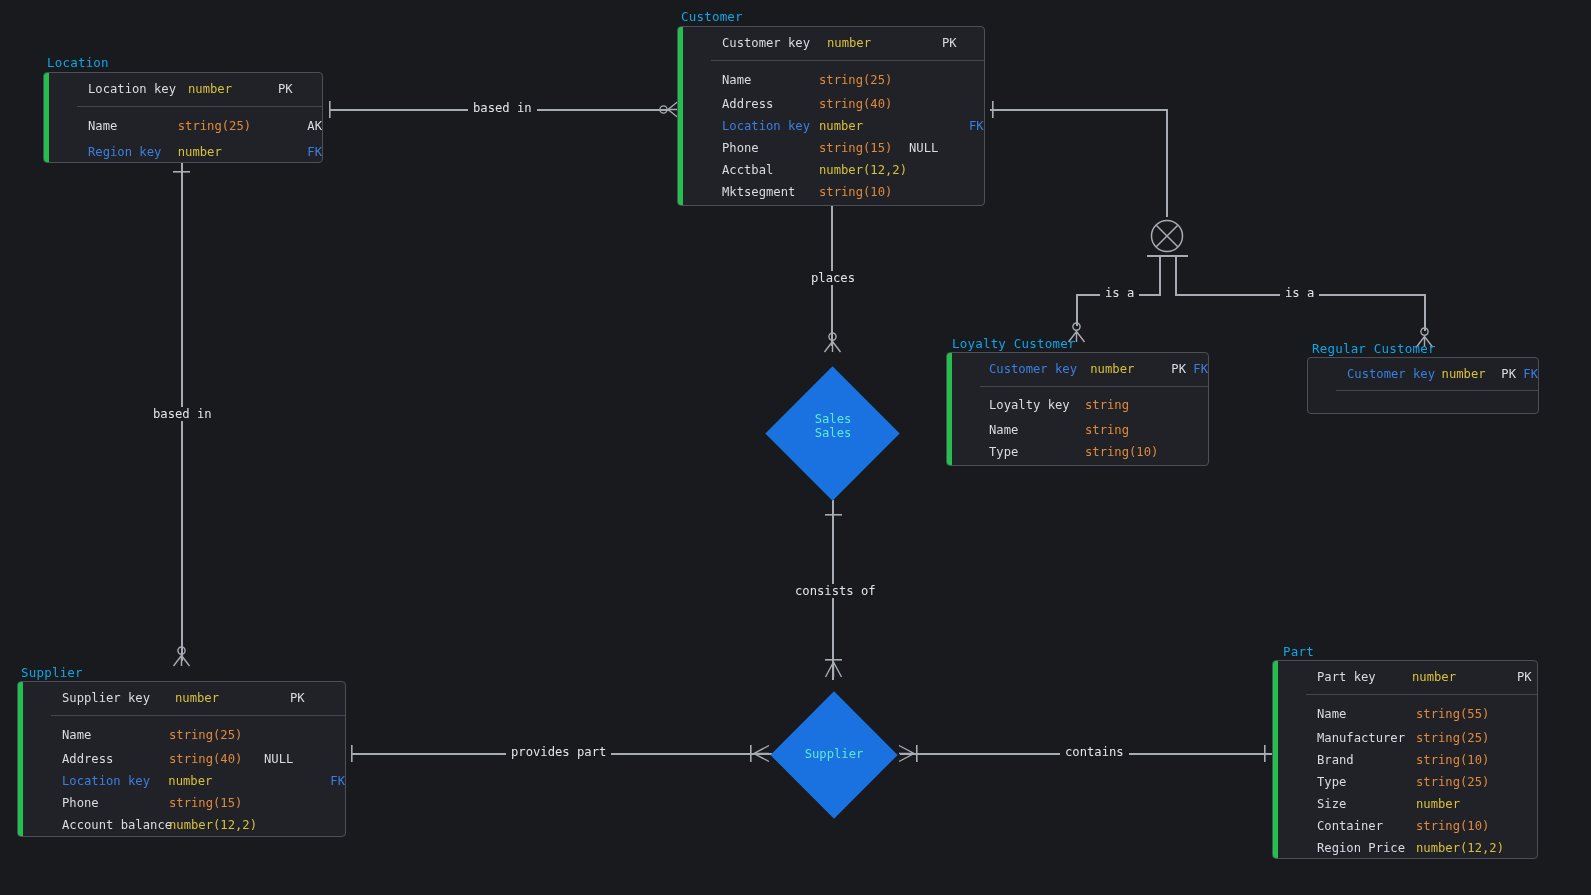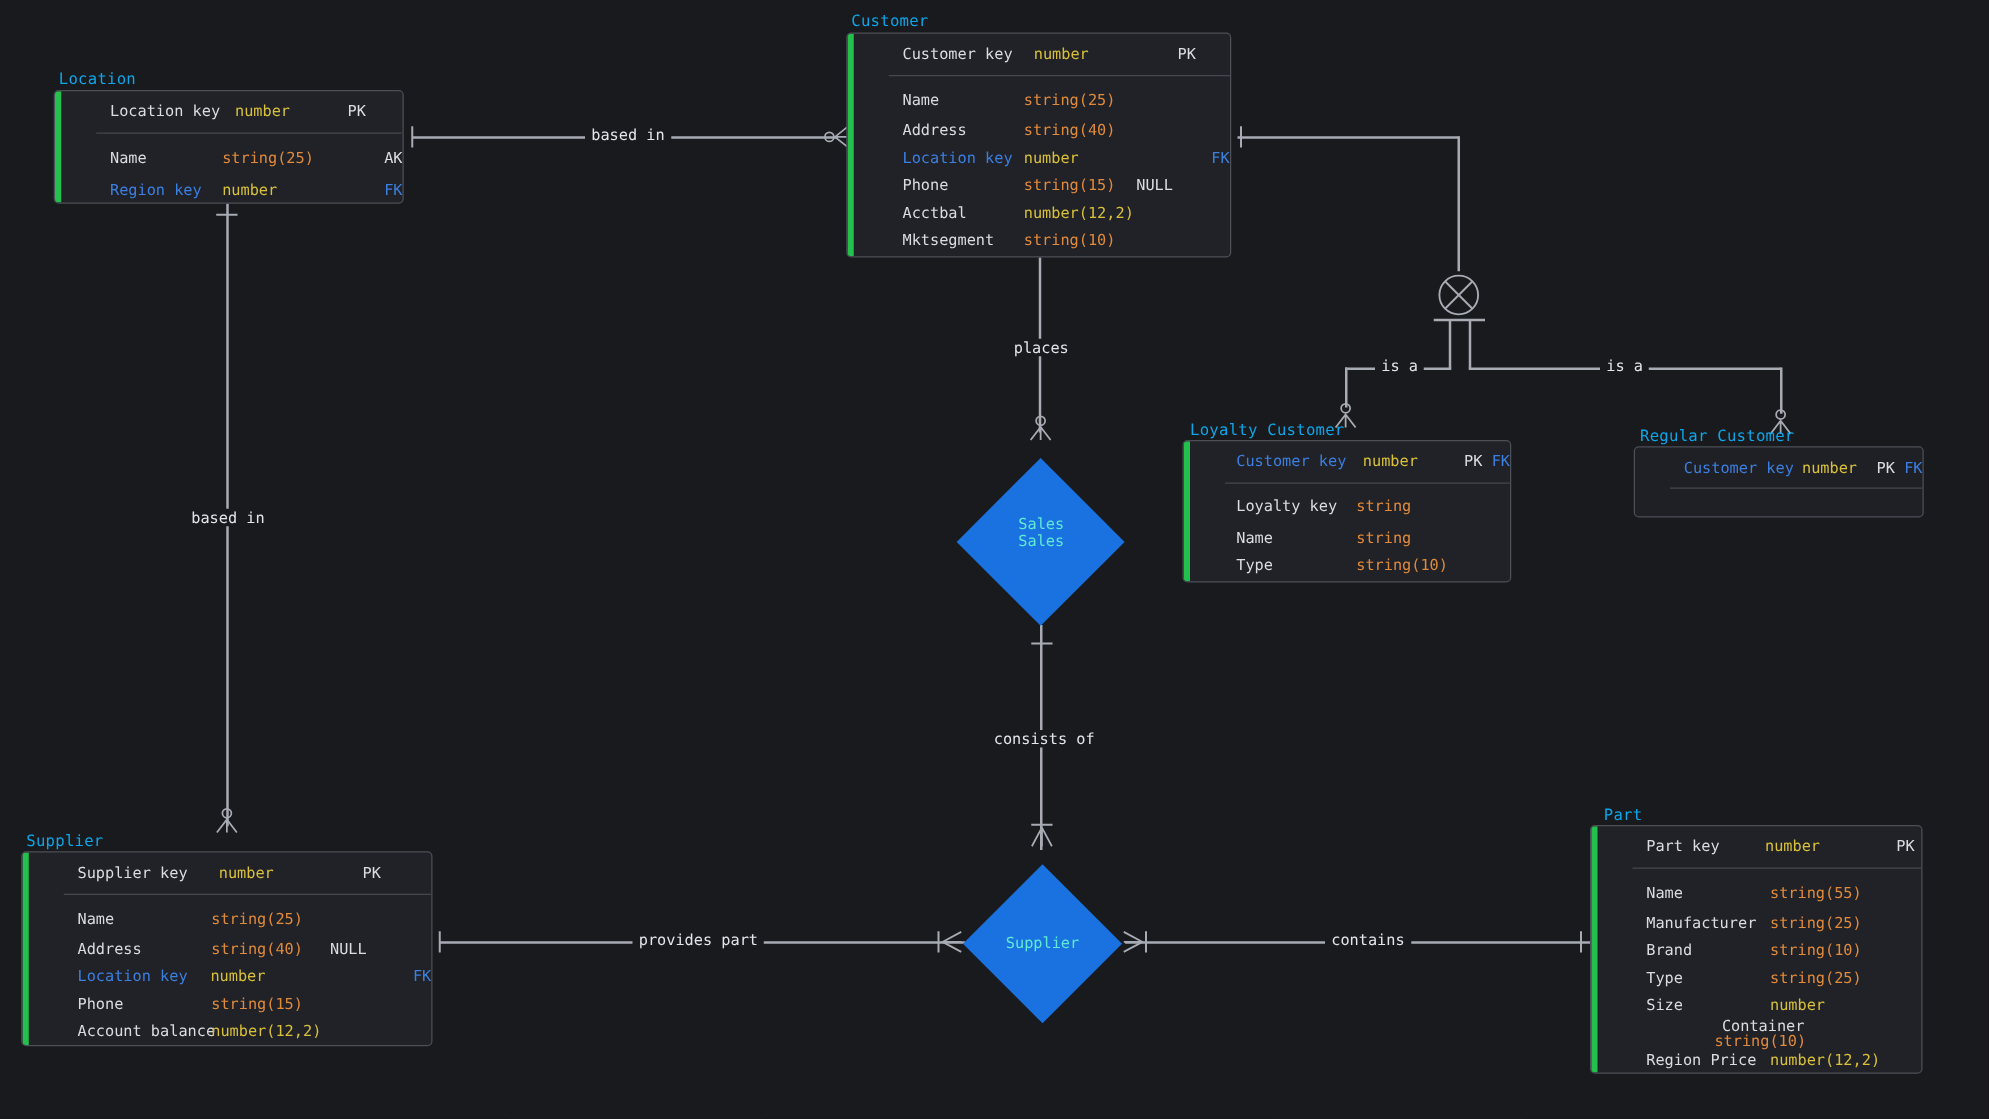--- a/index.html
+++ b/index.html
@@ -405,21 +405,21 @@
           <span class="c-type" style="width:100px;">string(10)</span>
         </div>
         <div class="row" style="height:22px;">
           <span class="c-name" style="width:99px; padding-left:11px;">Type</span>
           <span class="c-type" style="width:100px;">string(25)</span>
         </div>
         <div class="row" style="height:22px;">
           <span class="c-name" style="width:99px; padding-left:11px;">Size</span>
           <span class="c-type num" style="width:100px;">number</span>
         </div>
-        <div class="row" style="height:22px;flex-direction:column;">
+        <div class="row" style="height:22px;">
           <span class="c-name" style="width:99px; padding-left:11px;">Container</span>
           <span class="c-type" style="width:100px;">string(10)</span>
         </div>
         <div class="row" style="height:22px;">
           <span class="c-name" style="width:99px; padding-left:11px;">Region Price</span>
           <span class="c-type num" style="width:100px;">number(12,2)</span>
         </div>
       </div>
     </div>
   </div>

